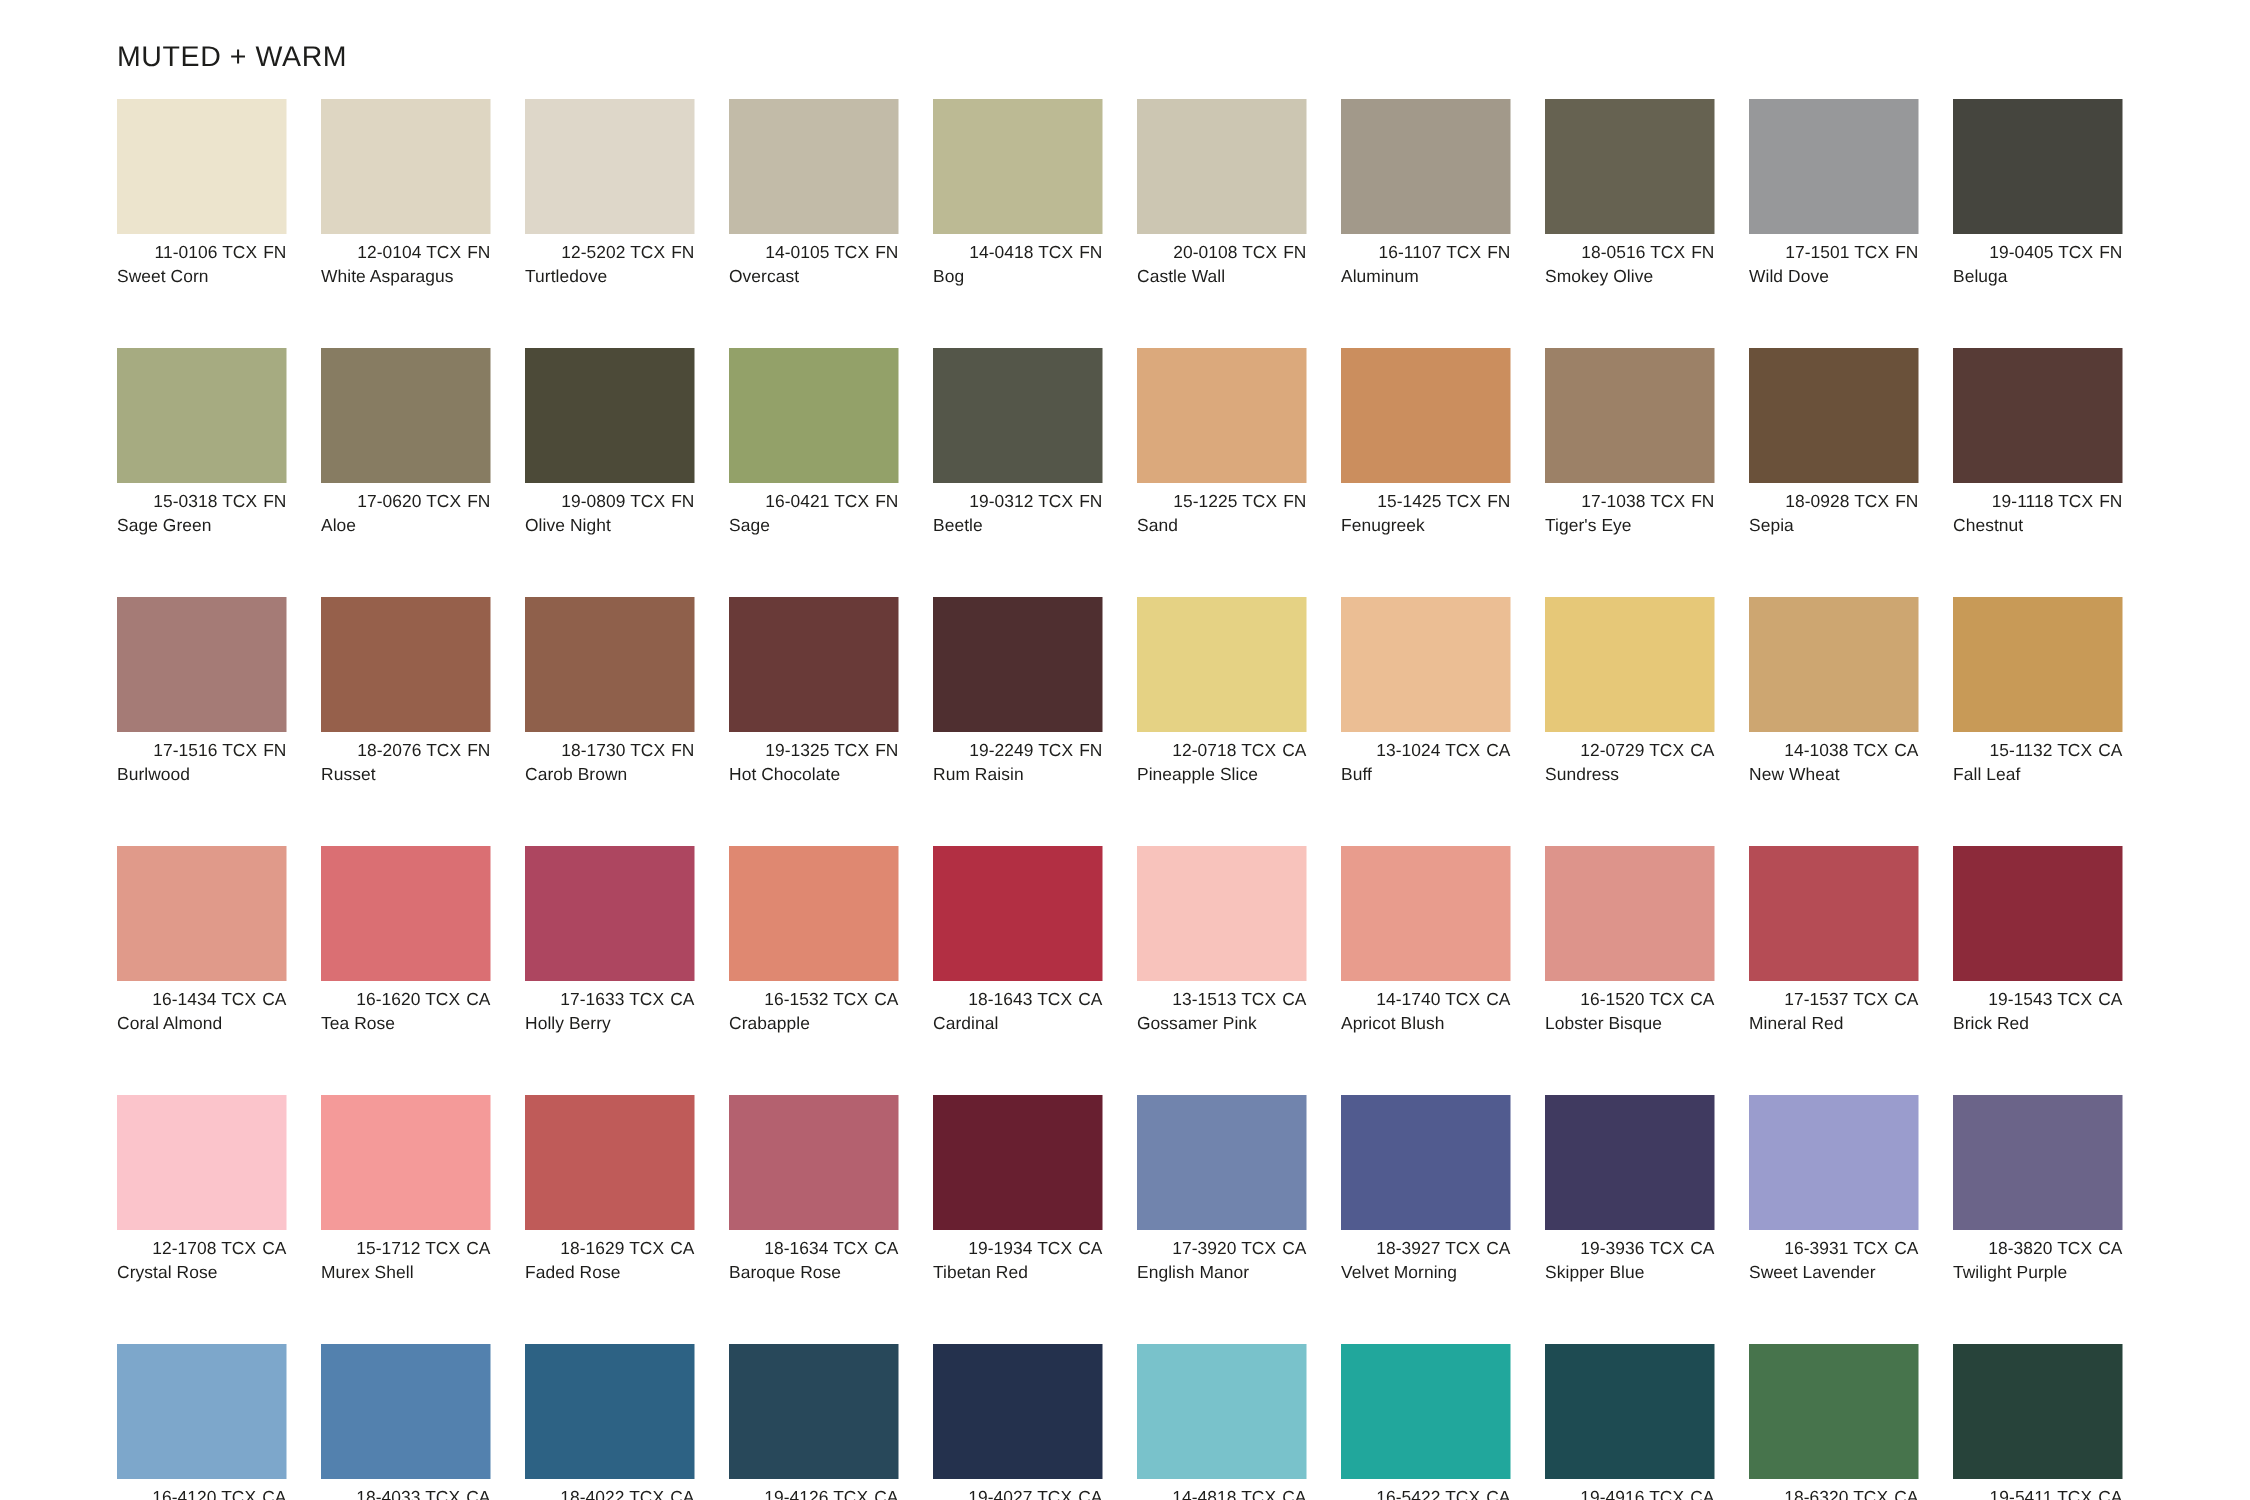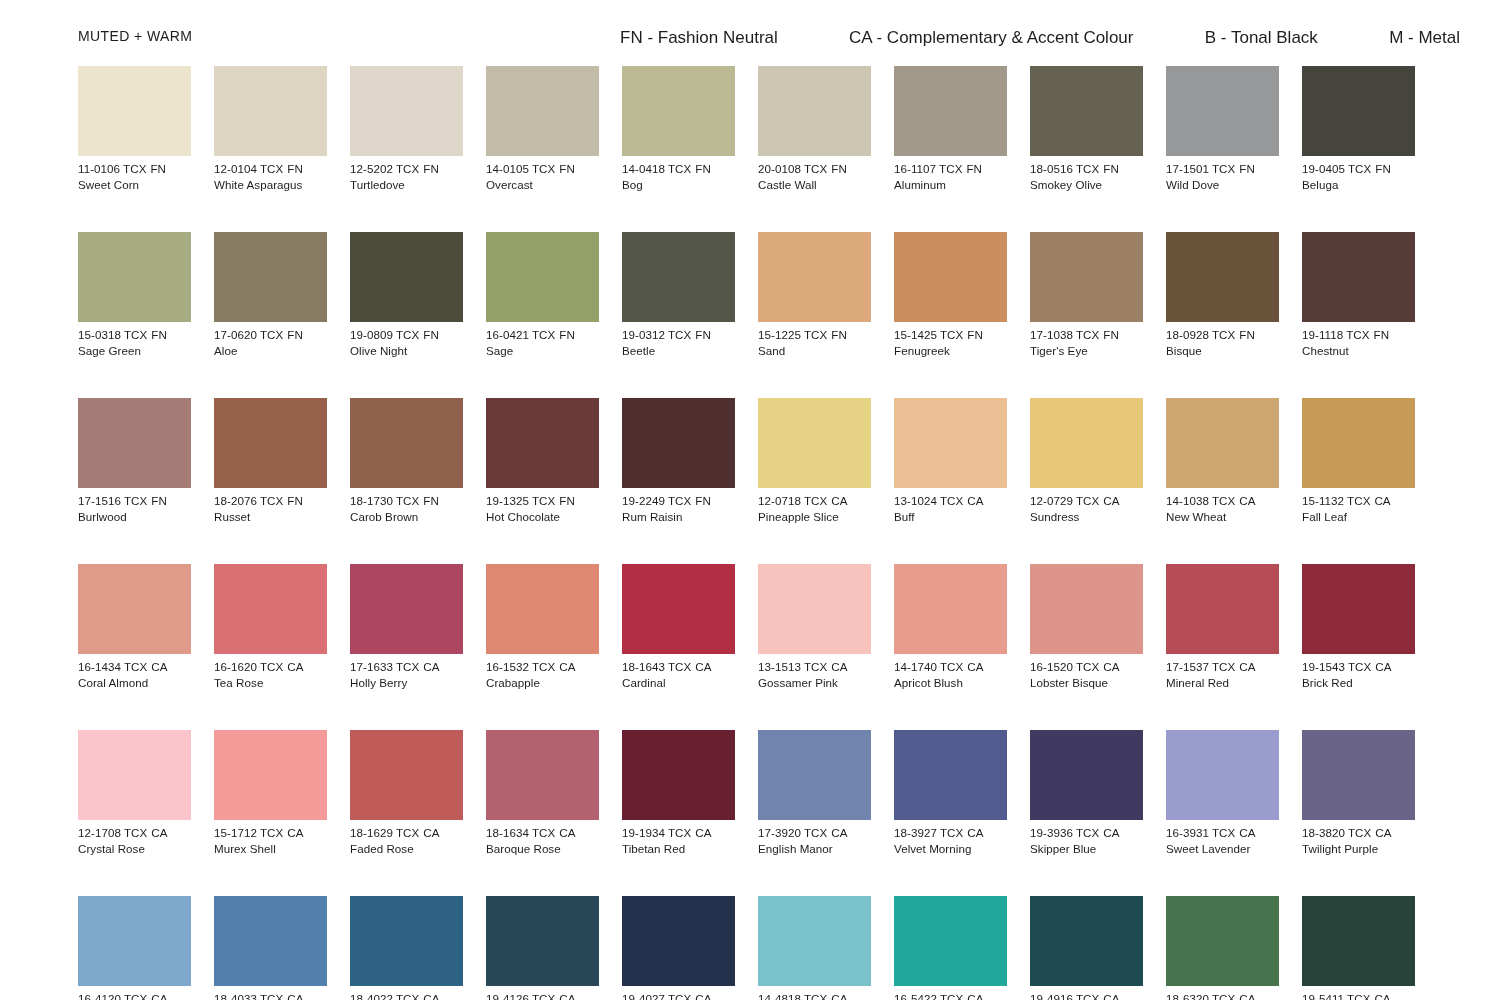--- a/index.html
+++ b/index.html
@@ -27,21 +27,21 @@
     position: absolute;
     left: 0;
     top: 28px;
     width: 1500px;
     height: 26px;
   }
   .palette-title {
     position: absolute;
     left: 78px;
     top: 0;
-    font-size: 14px;
+    font-size: 19px;
     letter-spacing: 0.4px;
     color: #1d1d1b;
     white-space: nowrap;
   }
   .legend {
     position: absolute;
     left: 620px;
     top: 0;
     width: 840px;
     display: flex;
@@ -72,21 +72,21 @@
 
   .swatch-chip {
     width: 113px;
     height: 90px;
     display: block;
   }
 
   .swatch-meta {
     margin-top: 6px;
     display: flex;
-    justify-content: flex-start;
+    justify-content: flex-end;
     align-items: baseline;
     font-size: 11.6px;
     line-height: 14px;
     color: #1d1d1b;
     white-space: nowrap;
   }
   .swatch-code { letter-spacing: 0.05px; }
   .swatch-cat { letter-spacing: 0.05px; padding-left: 4px; }
 
   .swatch-name {
@@ -98,26 +98,20 @@
     letter-spacing: 0.05px;
   }
 </style>
 </head>
 <body>
 
 <div class="page">
 
   <div class="header">
     <div class="palette-title">MUTED + WARM</div>
-    <div class="legend">
-        <span class="legend-item">FN - Fashion Neutral</span>
-        <span class="legend-item">CA - Complementary &amp; Accent Colour</span>
-        <span class="legend-item">B - Tonal Black</span>
-        <span class="legend-item">M - Metal</span>
-      </div>
   </div>
 
   <div class="grid">
       <div class="swatch-cell">
         <div class="swatch-chip" style="background-color: rgb(236, 228, 205);"></div>
         <div class="swatch-meta">
           <span class="swatch-code">11-0106 TCX</span>
           <span class="swatch-cat">FN</span>
         </div>
         <div class="swatch-name">Sweet Corn</div>
@@ -257,21 +251,21 @@
           <span class="swatch-cat">FN</span>
         </div>
         <div class="swatch-name">Tiger's Eye</div>
       </div>
       <div class="swatch-cell">
         <div class="swatch-chip" style="background-color: rgb(106, 81, 58);"></div>
         <div class="swatch-meta">
           <span class="swatch-code">18-0928 TCX</span>
           <span class="swatch-cat">FN</span>
         </div>
-        <div class="swatch-name">Bisque</div>
+        <div class="swatch-name">Sepia</div>
       </div>
       <div class="swatch-cell">
         <div class="swatch-chip" style="background-color: rgb(87, 59, 54);"></div>
         <div class="swatch-meta">
           <span class="swatch-code">19-1118 TCX</span>
           <span class="swatch-cat">FN</span>
         </div>
         <div class="swatch-name">Chestnut</div>
       </div>
       <div class="swatch-cell">

